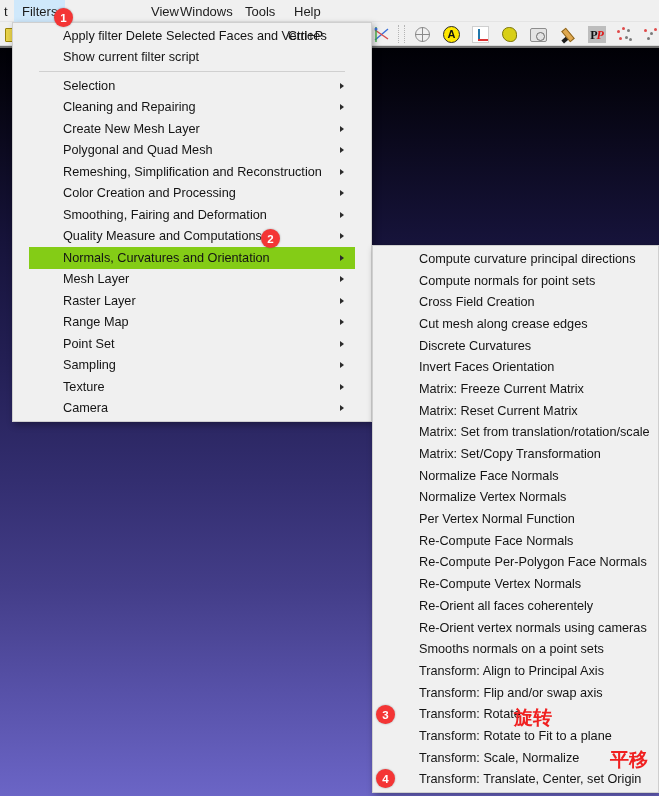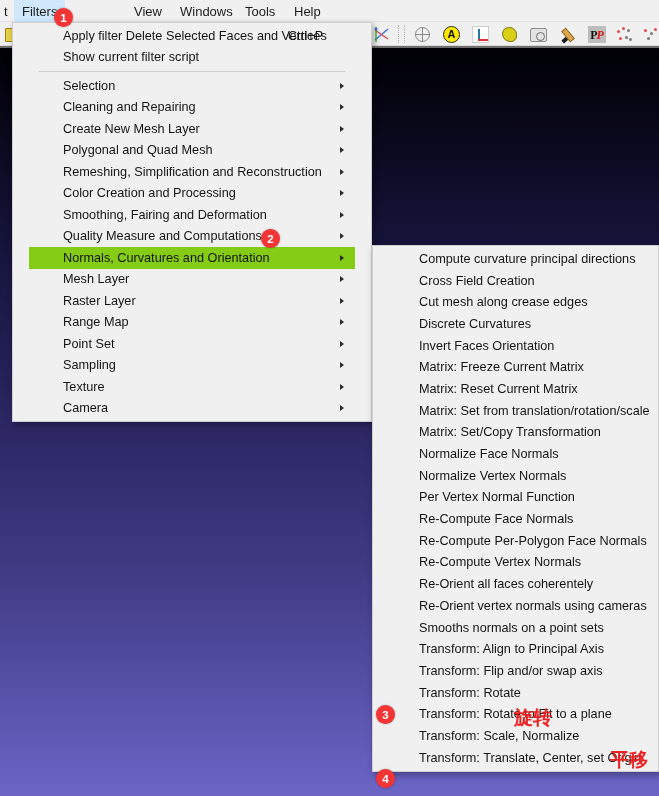--- a/index.html
+++ b/index.html
@@ -223,21 +223,21 @@
 <div id="menubar">
   <div class="mb-item" style="left:-4px;">
       <span style="color:#1c1c1c;font-size:13px;">t</span>
     </div>
   <div class="mb-item active" style="left:14px;">
     <span>Filters</span>
   </div>
   <div class="mb-item" style="left:68px;margin-top:39px;">
     <span>Render</span>
   </div>
-  <div class="mb-item" style="left:126px;">
+  <div class="mb-item" style="left:143px;">
     <span>View</span>
   </div>
   <div class="mb-item" style="left:172px;">
     <span>Windows</span>
   </div>
   <div class="mb-item" style="left:237px;">
     <span>Tools</span>
   </div>
   <div class="mb-item" style="left:286px;">
     <span>Help</span>
@@ -320,20 +320,23 @@
     <span>Camera</span>
     <span class="arrow"></span>
   </div>
 </div>
 
 <div class="menu" id="menu-normals">
   <div class="mi">
     <span>Compute curvature principal directions</span>
     </div>
   <div class="mi">
+    <span>Compute normals for point sets</span>
+    </div>
+  <div class="mi">
     <span>Cross Field Creation</span>
     </div>
   <div class="mi">
     <span>Cut mesh along crease edges</span>
     </div>
   <div class="mi">
     <span>Discrete Curvatures</span>
     </div>
   <div class="mi">
     <span>Invert Faces Orientation</span>

